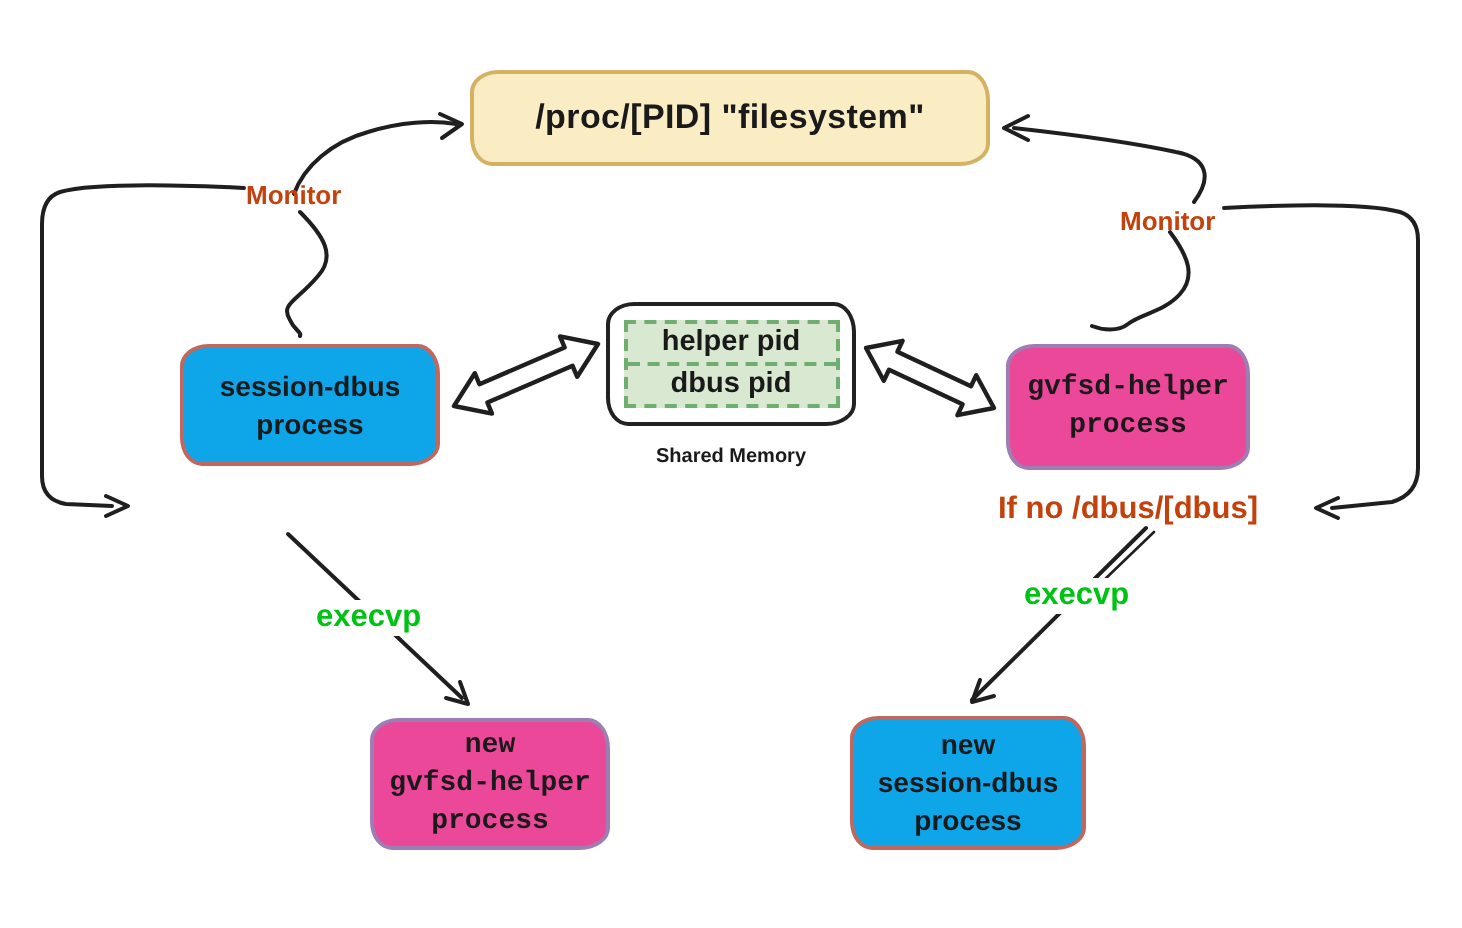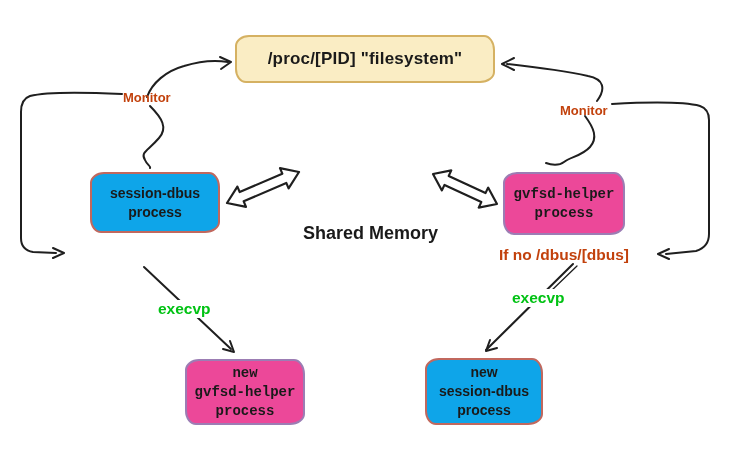--- a/index.html
+++ b/index.html
@@ -40,21 +40,21 @@
   .lbl{
     position:absolute;z-index:3;
     font-weight:bold;white-space:nowrap;
   }
   .lbl-red{color:#c2410c;}
   .lbl-green{color:#00c213;background:#ffffff;padding:0 3px;}
   .lbl-black{color:#1a1a1a;}
   .monitor{font-size:13px;}
   .ifno{font-size:15.5px;}
   .execvp{font-size:15.5px;}
-  .caption{font-size:18px;text-align:center;}
+  .caption{font-size:10px;text-align:center;}
 </style>
 </head>
 <body>
 
 <div class="canvas">
 
   <svg class="arrows" width="731" height="464" viewBox="0 0 731 464" fill="none" stroke="#1f1f1f" stroke-width="2" stroke-linecap="round" stroke-linejoin="round">
 
     <path d="M122,94 C80,92 45,92 30,96 Q21,99 21,112 L21,238 Q21,250 33,252 L56,253"></path>
     <polyline points="53,248 64,253 53,258"></polyline>
@@ -91,20 +91,26 @@
   <div class="box box-pink sketchy proc-lines" style="left:90px;top:172px;width:130px;height:61px;">
     <span>session-dbus</span>
     <span>process</span>
   </div>
 
   <div class="box box-purple sketchy proc-lines" style="left:503px;top:172px;width:122px;height:63px;">
     <span>gvfsd-helper</span>
     <span>process</span>
   </div>
 
+  <div class="box box-white sketchy" style="left:303px;top:151px;width:125px;height:62px;">
+    <div class="shm-inner">
+      <div class="shm-row">helper pid</div>
+      <div class="shm-row">dbus pid</div>
+    </div>
+  </div>
   <div class="lbl lbl-black caption" style="left:303px;top:223px;width:125px;">Shared Memory</div>
 
   <div class="box box-purple sketchy proc-lines" style="left:185px;top:359px;width:120px;height:66px;">
     <span>new</span>
     <span>gvfsd-helper</span>
     <span>process</span>
   </div>
 
   <div class="box box-pink sketchy proc-lines" style="left:425px;top:358px;width:118px;height:67px;">
     <span>new</span>

